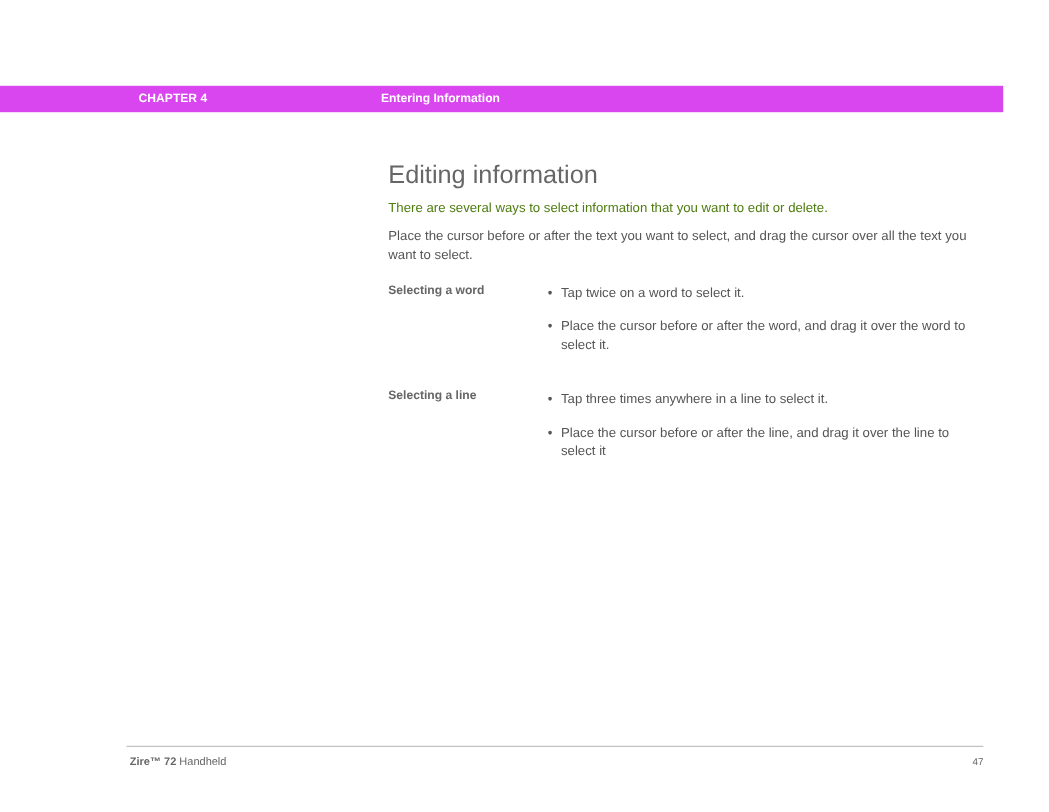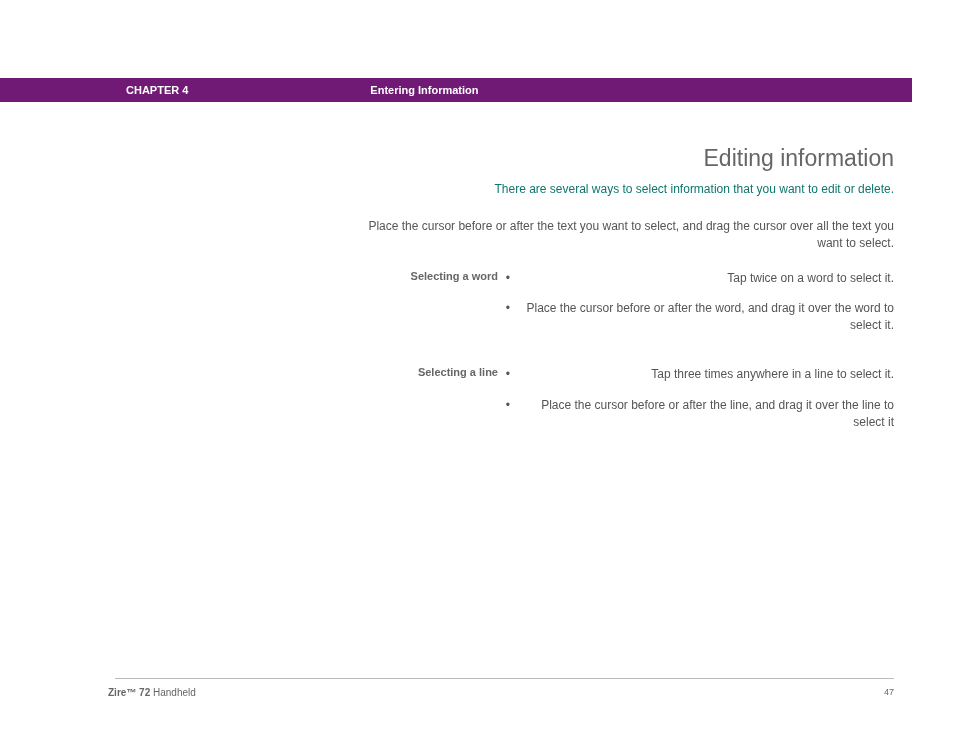--- a/index.html
+++ b/index.html
@@ -14,43 +14,41 @@
       height: 738px;
       position: relative;
       color: #555;
     }
     .header-bar {
       position: absolute;
       top: 78px;
       left: 0;
       right: 42px;
       height: 24px;
-      background: #701a75;
+      background: #d946ef;
       display: flex;
       align-items: center;
-      gap: 24px;
     }
     .chapter-label {
       margin-left: 126px;
       color: #fff;
       font-size: 11px;
       font-weight: bold;
     }
     .section-label {
       margin-left: 158px;
       color: #fff;
       font-size: 11px;
       font-weight: bold;
     }
     .content-area {
       position: absolute;
       top: 145px;
       left: 353px;
       right: 60px;
-      text-align: right;
     }
     .main-title {
       font-size: 23px;
       font-weight: normal;
       color: #666;
       margin-bottom: 10px;
     }
     .intro-text {
       font-size: 12px;
       color: #555;
@@ -58,22 +56,22 @@
       margin-bottom: 26px;
     }
     .subtitle {
       font-size: 16px;
       font-weight: bold;
       color: #6a6a6a;
       margin-bottom: 6px;
     }
     .sub-intro {
       font-size: 12px;
-      color: #0f766e;
-      margin-bottom: 22px;
+      color: #4d7c0f;
+      margin-bottom: 10px;
     }
     .row {
       display: flex;
       margin-bottom: 18px;
     }
     .row-label {
       width: 145px;
       font-size: 11px;
       font-weight: bold;
       color: #666;
@@ -100,21 +98,21 @@
       position: absolute;
       bottom: 59px;
       left: 115px;
       right: 60px;
       height: 1px;
       background: #bbb;
     }
     .footer {
       position: absolute;
       bottom: 40px;
-      left: 108px;
+      left: 118px;
       right: 60px;
       display: flex;
       justify-content: space-between;
       font-size: 10px;
       color: #666;
     }
     .footer-product b {
       font-weight: bold;
     }
     .page-number {

